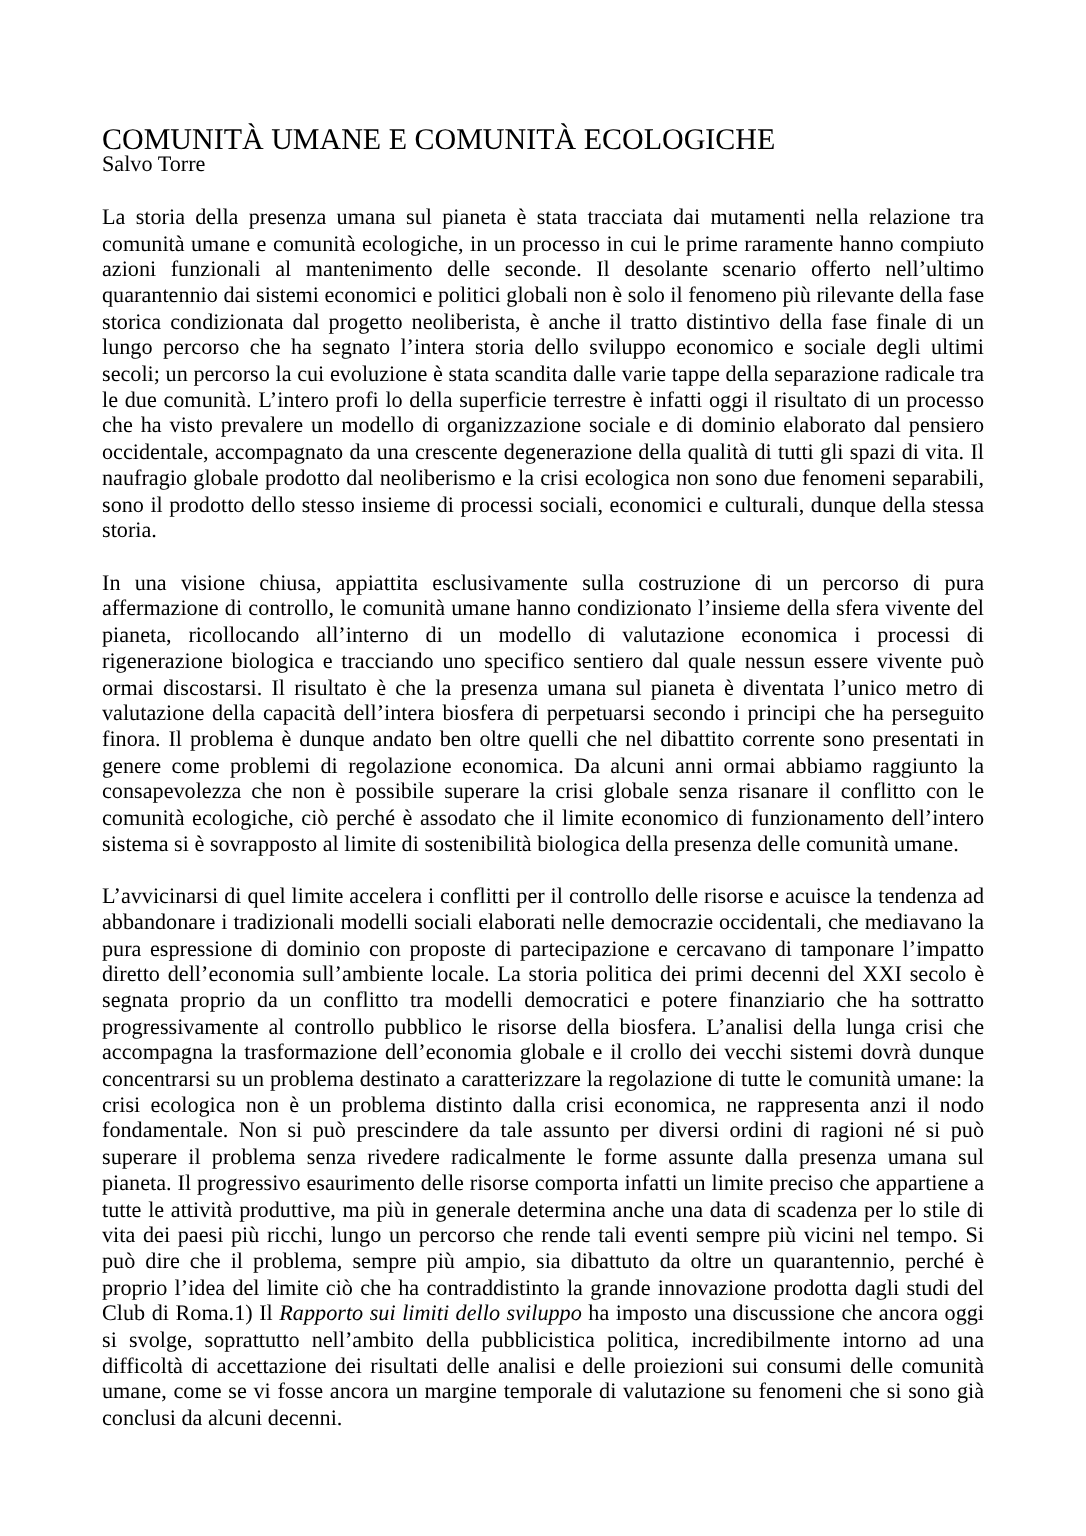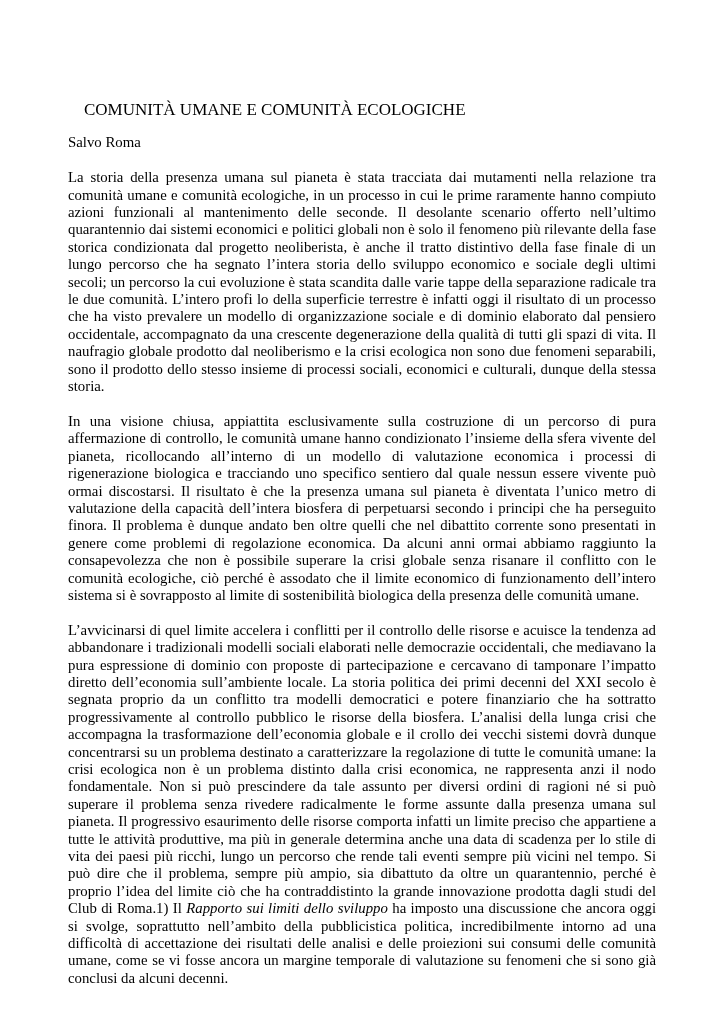--- a/index.html
+++ b/index.html
@@ -14,22 +14,22 @@
       background: #ffffff;
       box-sizing: border-box;
       padding: 85px 68px 0 68px;
       overflow: hidden;
       font-family: "Liberation Serif", "DejaVu Serif", serif;
       font-size: 14.8px;
       line-height: 17.4px;
       color: #000000;
     }
     .doc-title {
-      margin: 16px;
-      font-size: 17px;
+      margin: 0;
+      font-size: 20px;
       font-weight: normal;
       line-height: 17.4px;
     }
     .doc-author {
       margin: 0 0 17.4px 0;
     }
     .para {
       margin: 0 0 17.4px 0;
       text-align: justify;
     }
@@ -38,21 +38,21 @@
       margin-top: 17px;
     }
   </style>
 </head>
 <body>
 
 <div class="page">
 
   <h1 class="doc-title">COMUNITÀ UMANE E COMUNITÀ ECOLOGICHE</h1>
 
-  <div class="doc-author">Salvo Roma</div>
+  <div class="doc-author">Salvo Torre</div>
 
   <p class="para"><span>La storia della presenza umana sul pianeta è stata tracciata dai mutamenti nella relazione tra comunità umane e comunità ecologiche, in un processo in cui le prime raramente hanno compiuto azioni funzionali al mantenimento delle seconde. Il desolante scenario offerto nell’ultimo quarantennio dai sistemi economici e politici globali non è solo il fenomeno più rilevante della fase storica condizionata dal progetto neoliberista, è anche il tratto distintivo della fase finale di un lungo percorso che ha segnato l’intera storia dello sviluppo economico e sociale degli ultimi secoli; un percorso la cui evoluzione è stata scandita dalle varie tappe della separazione radicale tra le due comunità. L’intero profi lo della superficie terrestre è infatti oggi il risultato di un processo che ha visto prevalere un modello di organizzazione sociale e di dominio elaborato dal pensiero occidentale, accompagnato da una crescente degenerazione della qualità di tutti gli spazi di vita. Il naufragio globale prodotto dal neoliberismo e la crisi ecologica non sono due fenomeni separabili, sono il prodotto dello stesso insieme di processi sociali, economici e culturali, dunque della stessa storia.</span></p>
 
   <p class="para"><span>In una visione chiusa, appiattita esclusivamente sulla costruzione di un percorso di pura affermazione di controllo, le comunità umane hanno condizionato l’insieme della sfera vivente del pianeta, ricollocando all’interno di un modello di valutazione economica i processi di rigenerazione biologica e tracciando uno specifico sentiero dal quale nessun essere vivente può ormai discostarsi. Il risultato è che la presenza umana sul pianeta è diventata l’unico metro di valutazione della capacità dell’intera biosfera di perpetuarsi secondo i principi che ha perseguito finora. Il problema è dunque andato ben oltre quelli che nel dibattito corrente sono presentati in genere come problemi di regolazione economica. Da alcuni anni ormai abbiamo raggiunto la consapevolezza che non è possibile superare la crisi globale senza risanare il conflitto con le comunità ecologiche, ciò perché è assodato che il limite economico di funzionamento dell’intero sistema si è sovrapposto al limite di sostenibilità biologica della presenza delle comunità umane.</span></p>
 
   <p class="para"><span>L’avvicinarsi di quel limite accelera i conflitti per il controllo delle risorse e acuisce la tendenza ad abbandonare i tradizionali modelli sociali elaborati nelle democrazie occidentali, che mediavano la pura espressione di dominio con proposte di partecipazione e cercavano di tamponare l’impatto diretto dell’economia sull’ambiente locale. La storia politica dei primi decenni del XXI secolo è segnata proprio da un conflitto tra modelli democratici e potere finanziario che ha sottratto progressivamente al controllo pubblico le risorse della biosfera. L’analisi della lunga crisi che accompagna la trasformazione dell’economia globale e il crollo dei vecchi sistemi dovrà dunque concentrarsi su un problema destinato a caratterizzare la regolazione di tutte le comunità umane: la crisi ecologica non è un problema distinto dalla crisi economica, ne rappresenta anzi il nodo fondamentale. Non si può prescindere da tale assunto per diversi ordini di ragioni né si può superare il problema senza rivedere radicalmente le forme assunte dalla presenza umana sul pianeta. Il progressivo esaurimento delle risorse comporta infatti un limite preciso che appartiene a tutte le attività produttive, ma più in generale determina anche una data di scadenza per lo stile di vita dei paesi più ricchi, lungo un percorso che rende tali eventi sempre più vicini nel tempo. Si può dire che il problema, sempre più ampio, sia dibattuto da oltre un quarantennio, perché è proprio l’idea del limite ciò che ha contraddistinto la grande innovazione prodotta dagli studi del Club di Roma.1) Il </span><span class="italic">Rapporto sui limiti dello sviluppo</span><span> ha imposto una discussione che ancora oggi si svolge, soprattutto nell’ambito della pubblicistica politica, incredibilmente intorno ad una difficoltà di accettazione dei risultati delle analisi e delle proiezioni sui consumi delle comunità umane, come se vi fosse ancora un margine temporale di valutazione su fenomeni che si sono già conclusi da alcuni decenni.</span></p>
 
 </div>
 
 </body></html>

